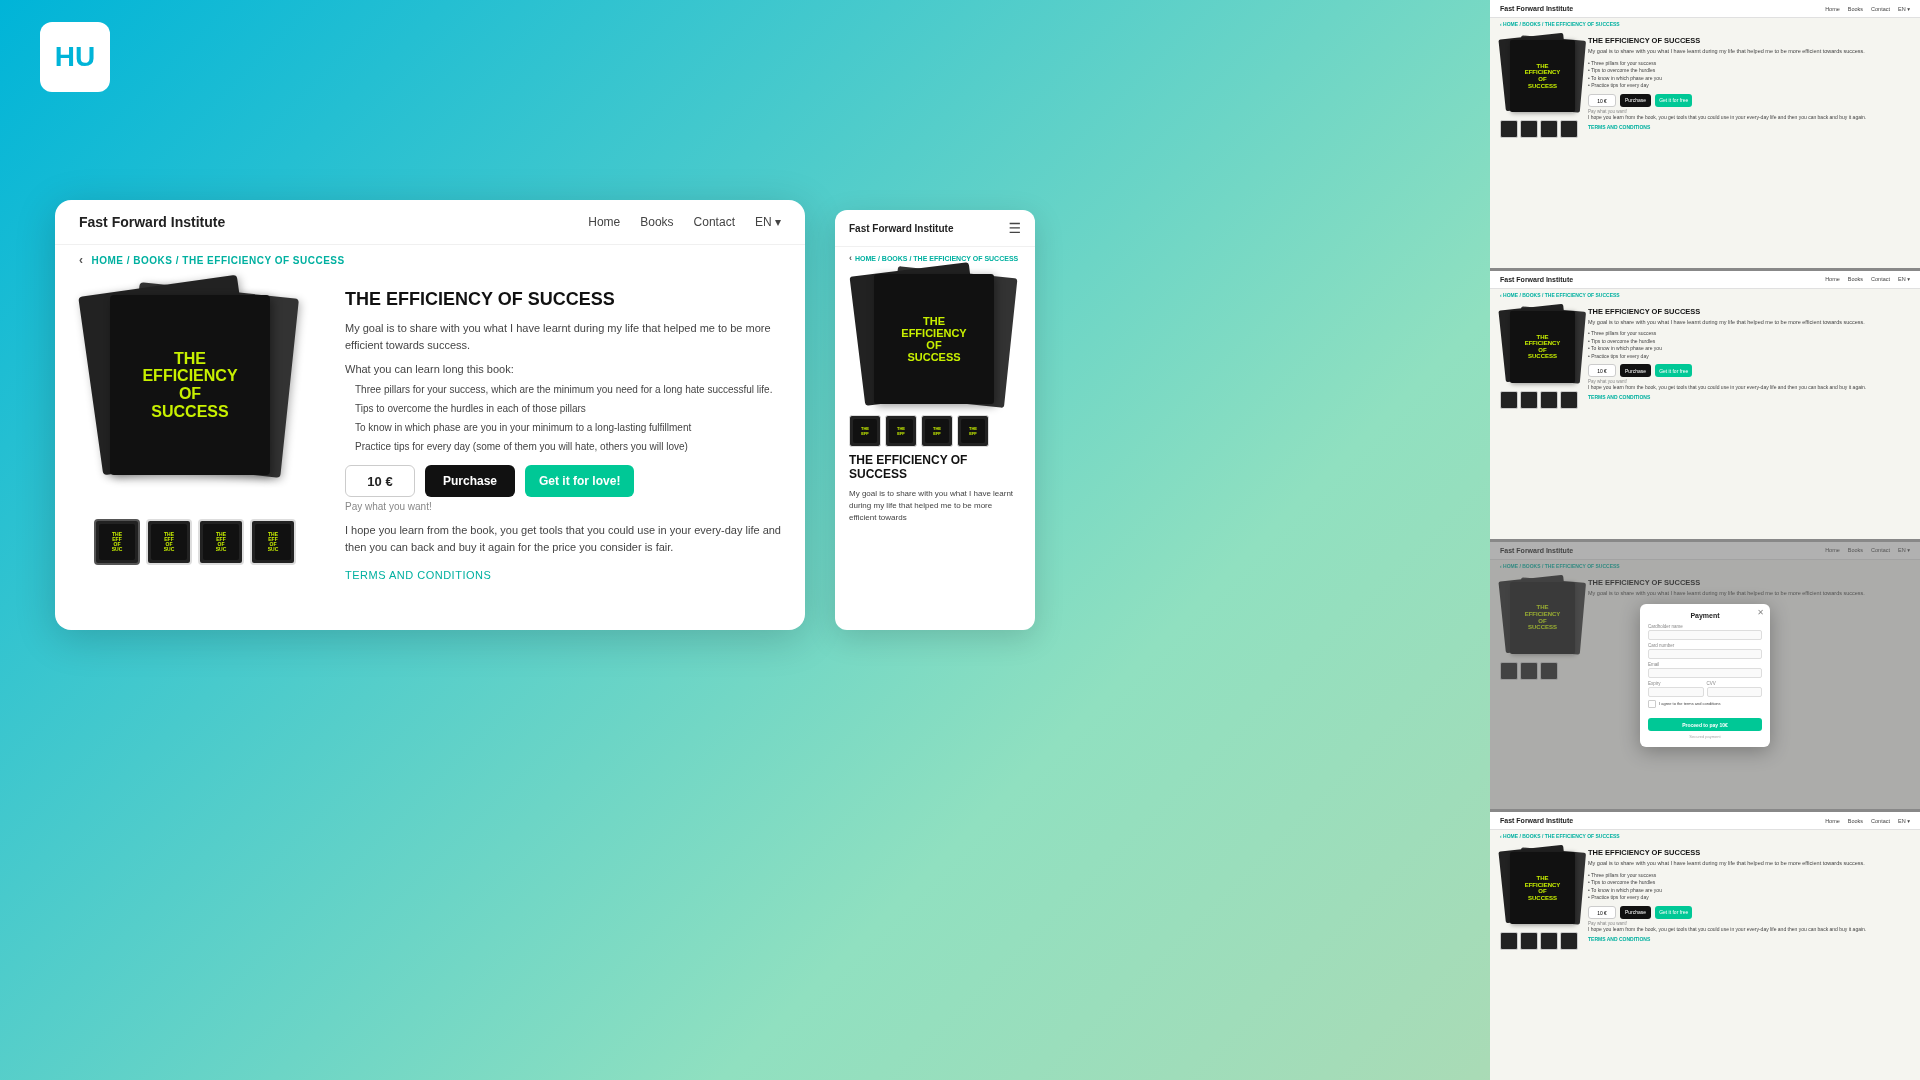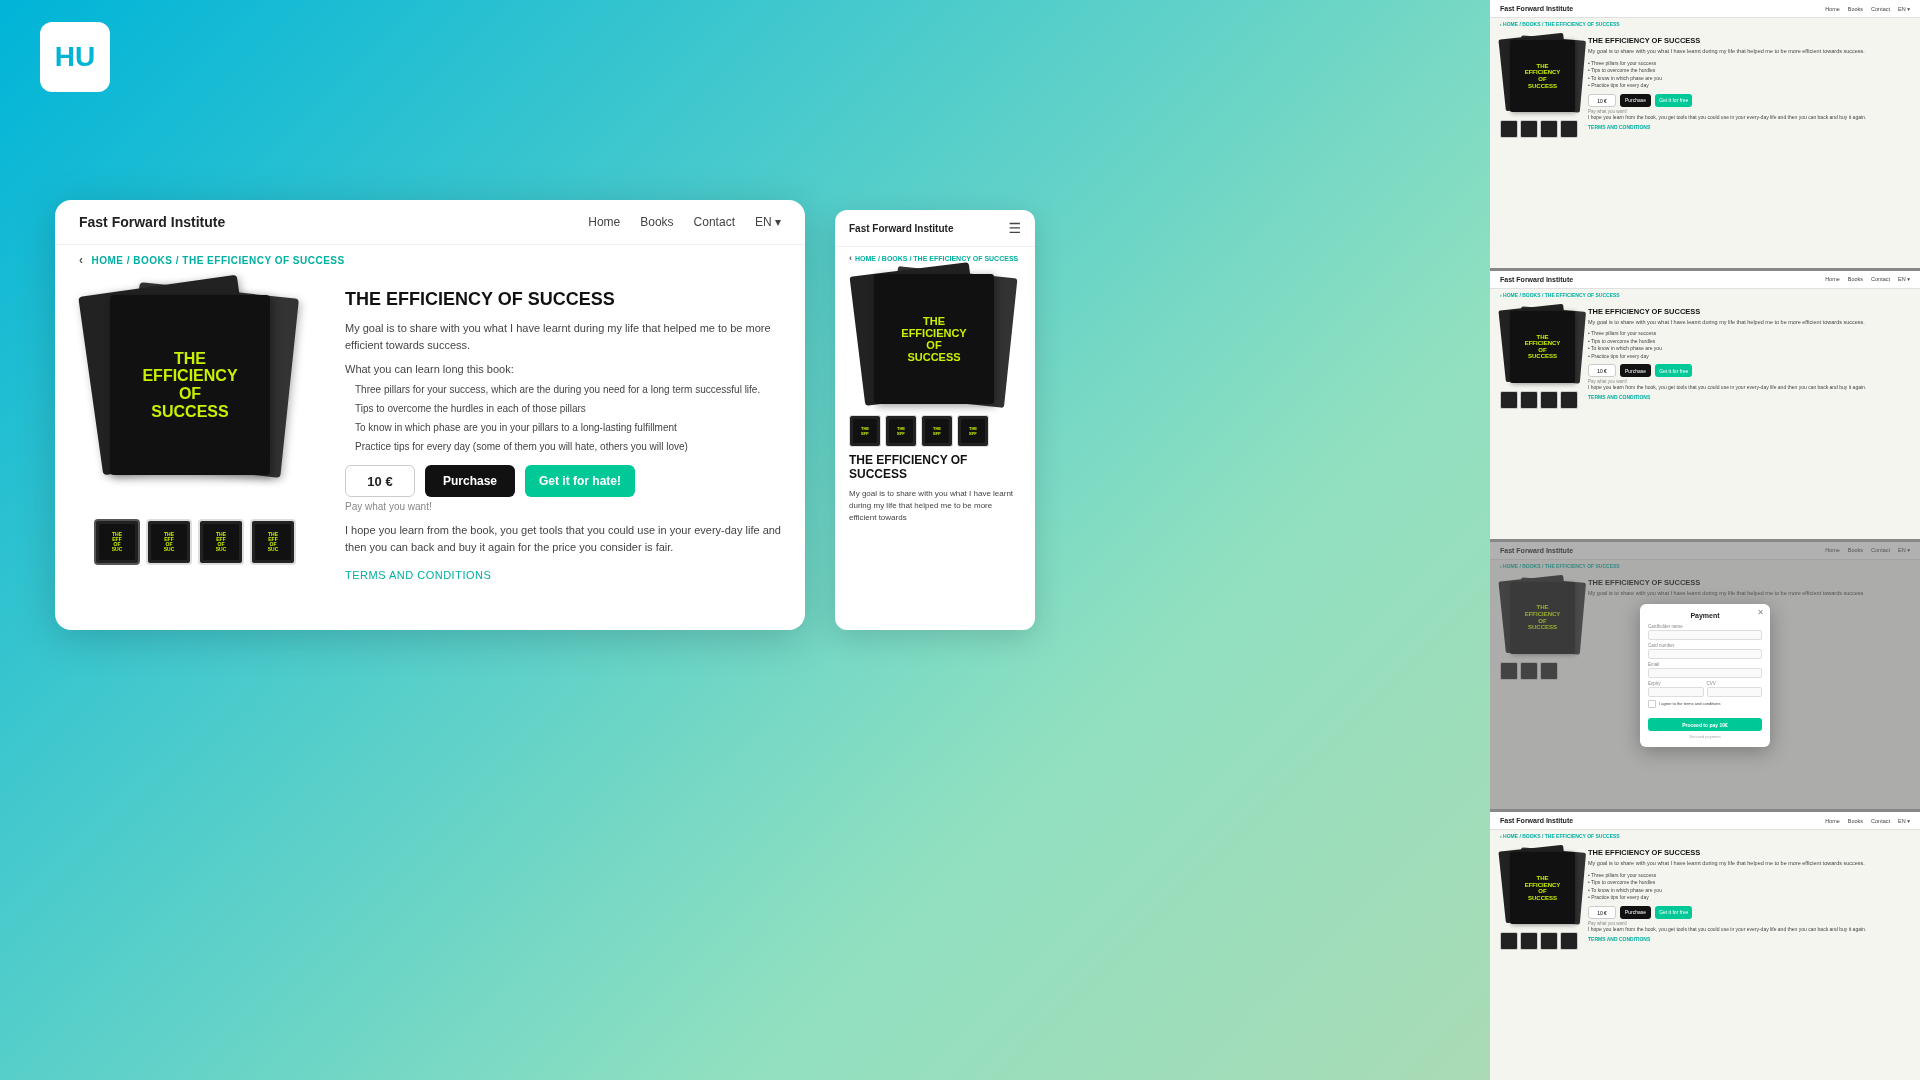--- a/index.html
+++ b/index.html
@@ -783,29 +783,29 @@
           </div>
         </div>
       </div>
     </div>
 
     <div class="product-info">
       <h1 class="product-title">THE EFFICIENCY OF SUCCESS</h1>
       <p class="product-desc">My goal is to share with you what I have learnt during my life that helped me to be more efficient towards success.</p>
       <p class="product-learn-title">What you can learn long this book:</p>
       <ul class="product-bullet">
-        <li>Three pillars for your success, which are the during you need for a long term successful life.</li>
+        <li>Three pillars for your success, which are the minimum you need for a long hate successful life.</li>
         <li>Tips to overcome the hurdles in each of those pillars</li>
-        <li>To know in which phase are you in your pillars to a long-lasting fulfillment</li>
+        <li>To know in which phase are you in your minimum to a long-lasting fulfillment</li>
         <li>Practice tips for every day (some of them you will hate, others you will love)</li>
       </ul>
       <div class="purchase-row">
         <input class="price-input" type="text" value="10 €" style="">
         <button class="btn-purchase">Purchase</button>
-        <button class="btn-free">Get it for hate!</button>
+        <button class="btn-free">Get it for love!</button>
       </div>
       <p class="pay-what-label">Pay what you want!</p>
       <p class="product-hope">I hope you learn from the book, you get tools that you could use in your every-day life and then you can back and buy it again for the price you consider is fair.</p>
       <a class="terms-link">TERMS AND CONDITIONS</a>
     </div>
   </div>
 </div>
 
 <div class="mobile-card">
   <div class="mobile-nav">

